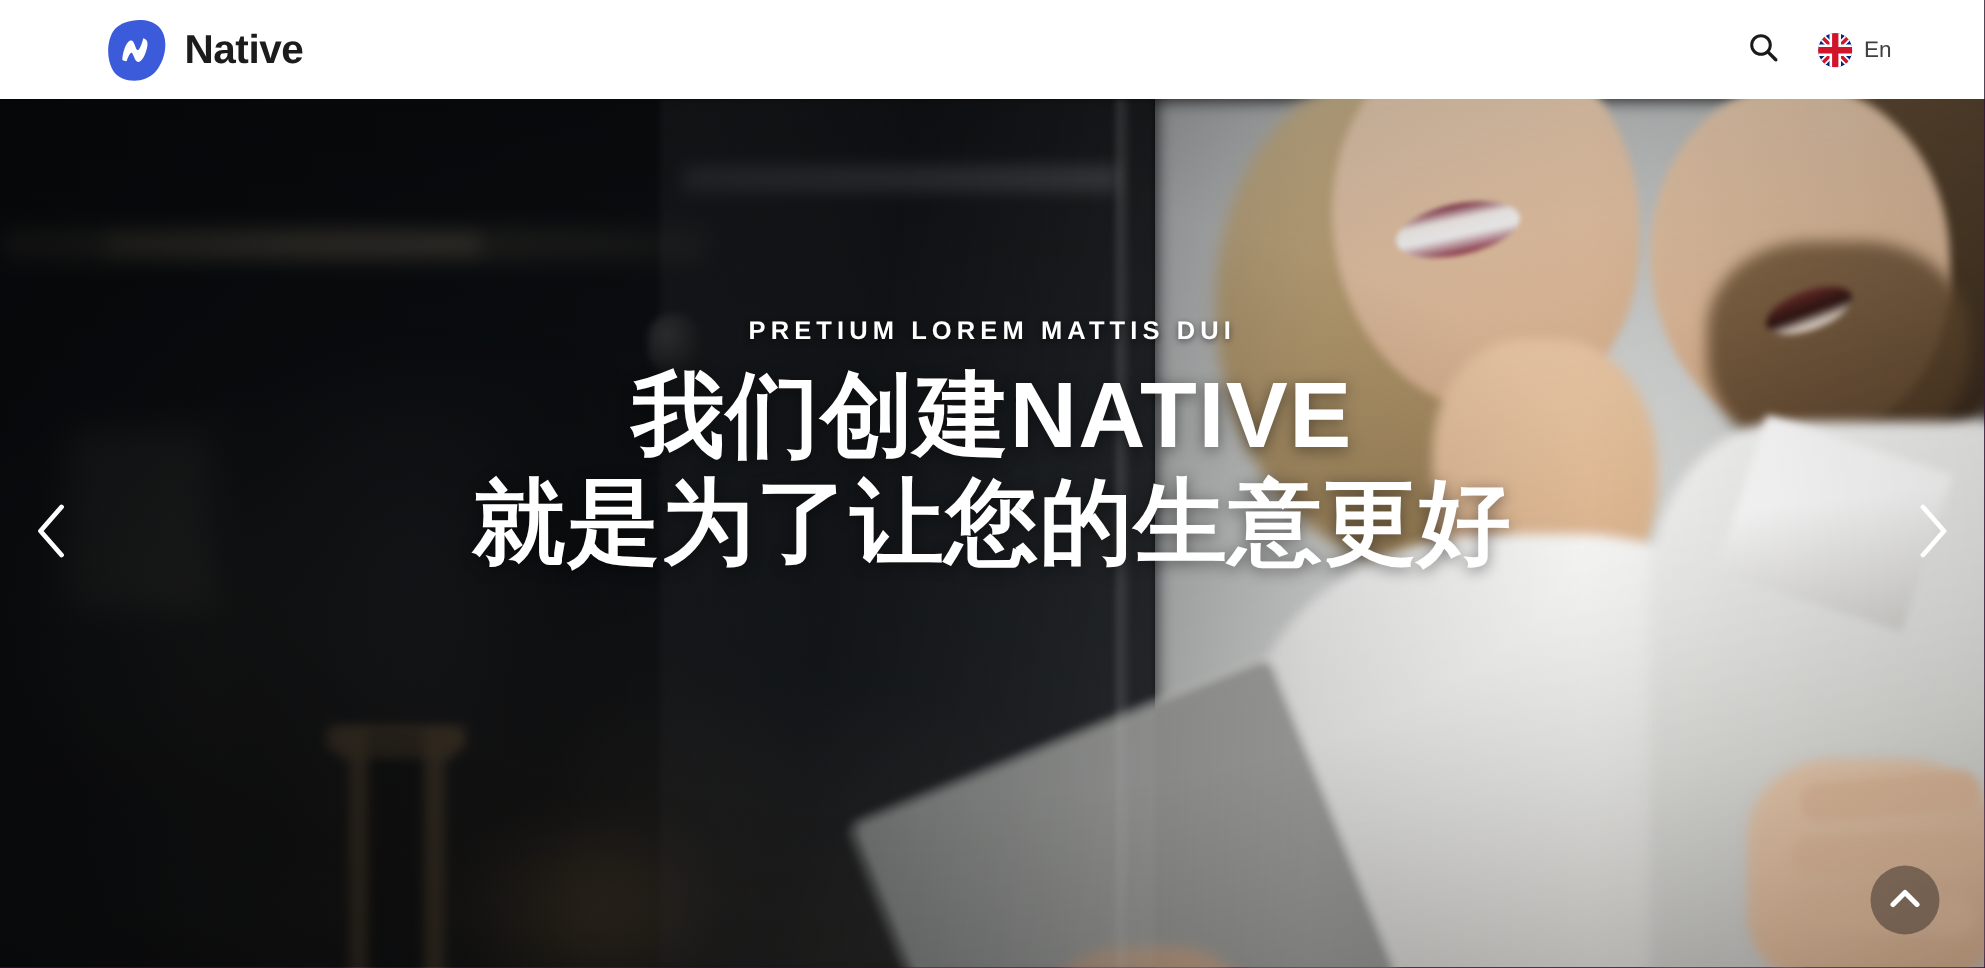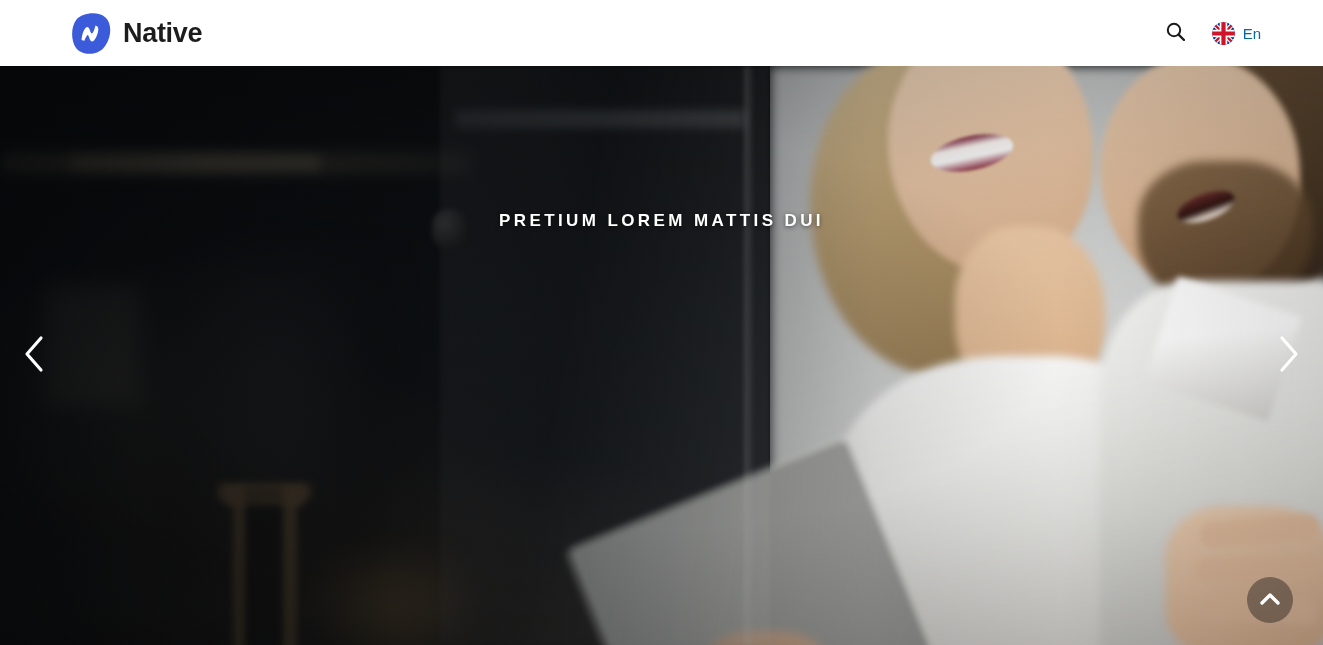--- a/index.html
+++ b/index.html
@@ -97,21 +97,21 @@
   }
   .flag-icon {
     width: 23px; height: 23px;
     border-radius: 50%;
     overflow: hidden;
     display: block;
     flex: 0 0 auto;
   }
   .lang-label {
     font-size: 15px;
-    color: #0369a1;
+    color: #404040;
   }
 
   
   .hero {
     position: absolute;
     top: 66px; left: 0;
     width: 1323px;
     height: 579px;
     overflow: hidden;
     background: #701a75;
@@ -551,20 +551,24 @@
       <div class="bg-glass-highlight"></div>
       <div class="bg-glass-edge"></div>
       <div class="bg-knob"></div>
 
       <div class="hero-overlay"></div>
       <div class="hero-vignette"></div>
     </div>
 
     <div class="hero-content">
       <div class="hero-eyebrow">PRETIUM LOREM MATTIS DUI</div>
+      <h1 class="hero-title">
+        <span class="line">我们创建NATIVE</span>
+        <span class="line">就是为了让您的生意更好</span>
+      </h1>
     </div>
 
     <button class="slider-arrow prev">
       <span>
         <svg width="22" height="38" viewBox="0 0 22 38" xmlns="http://www.w3.org/2000/svg">
           <polyline points="18,3 4,19 18,35" fill="none" stroke="#ffffff" stroke-width="3.2" stroke-linecap="round" stroke-linejoin="round"></polyline>
         </svg>
       </span>
     </button>
 

